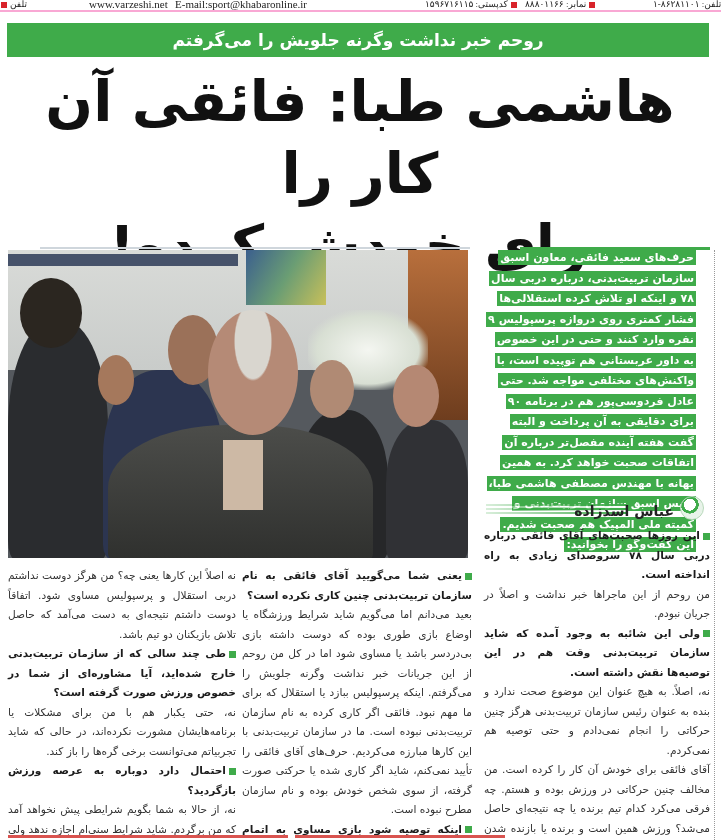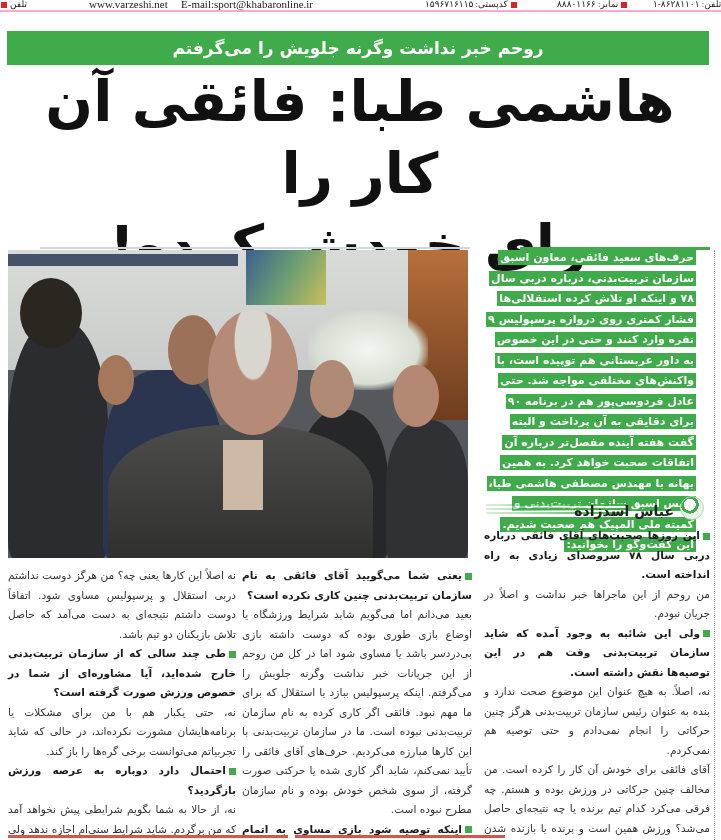--- a/index.html
+++ b/index.html
@@ -13,21 +13,20 @@
     color: #222; white-space: nowrap; overflow: hidden;
   }
   .topbar .seg { position: absolute; top: 0; }
   .topbar .sq { display: inline-block; width: 6px; height: 6px; background: #d8232a; margin: 0 3px; vertical-align: middle; }
 
   .kicker {
     position: absolute; left: 7px; top: 23px; width: 702px; height: 34px;
     background: #3fab4a; color: #fff;
     font-size: 17px; font-weight: bold; text-align: center; line-height: 34px;
     direction: rtl;
-    margin-top: 8px;
   }
 
   .headline {
     position: absolute; left: 10px; top: 66px; width: 700px;
     direction: rtl; text-align: center;
     font-family: "DejaVu Sans", sans-serif; font-weight: bold;
     font-size: 56px; line-height: 72px; color: #111; letter-spacing: -1px;
   }
 
   .rule-top { position: absolute; left: 40px; top: 247px; width: 430px; height: 2px; background: #cfd6dc; }
@@ -69,23 +68,23 @@
 
   .bottom-rule-left { position: absolute; left: 8px; top: 835px; width: 280px; height: 3px; background: #d9534f; }
   .bottom-rule-right { position: absolute; left: 295px; top: 835px; width: 210px; height: 3px; background: #d9534f; }
 </style>
 </head>
 <body>
 
 <div class="topbar">
   <span class="seg" style="left:-2px"><span class="sq"></span><span>تلفن</span></span>
   <span class="seg" style="left:48px; font-size:11px;margin-left:41px;">www.varzeshi.net</span>
-  <span class="seg" style="left:175px; font-size:11px;margin-left:6px;">E-mail:sport@khabaronline.ir</span>
+  <span class="seg" style="left:175px; font-size:11px;">E-mail:sport@khabaronline.ir</span>
   <span class="seg" style="left:425px; direction:rtl;"><span class="sq"></span><span>کدپستی: ۱۵۹۶۷۱۶۱۱۵</span></span>
-  <span class="seg" style="left:525px; direction:rtl;margin-left:32px;"><span class="sq"></span><span>نمابر: ۸۸۸۰۱۱۶۶</span></span>
+  <span class="seg" style="left:525px; direction:rtl;"><span class="sq"></span><span>نمابر: ۸۸۸۰۱۱۶۶</span></span>
   <span class="seg" style="left:653px; direction:rtl;text-align:right;"><span class="sq"></span><span>تلفن: ۸۶۲۸۱۱۰۱-۱</span></span>
 </div>
 
 <div class="kicker">روحم خبر نداشت وگرنه جلویش را می‌گرفتم</div>
 
 <h1 class="headline">
   <div>هاشمی طبا: فائقی آن کار را</div>
   <div>برای خودش کرده!</div>
 </h1>
 

